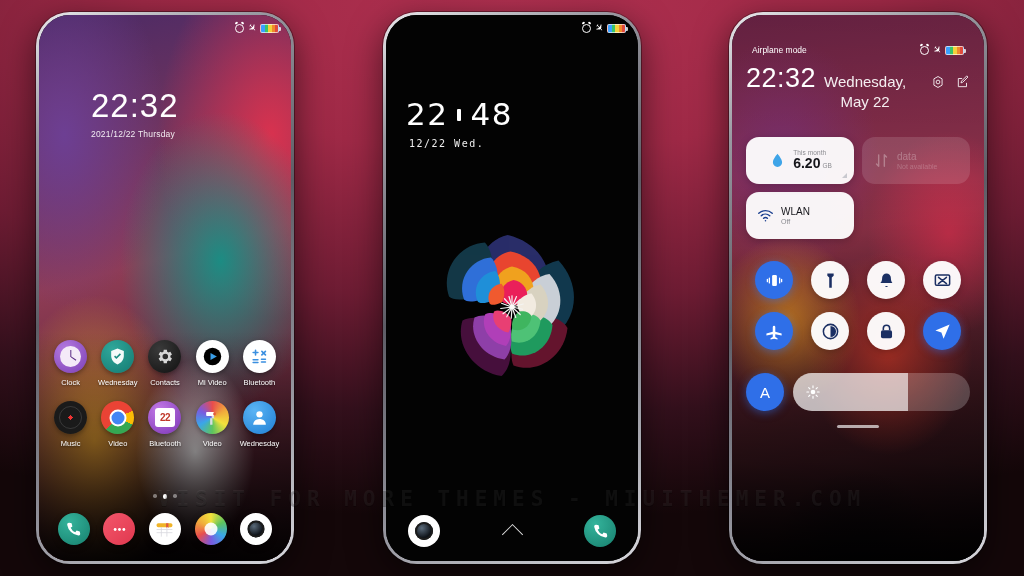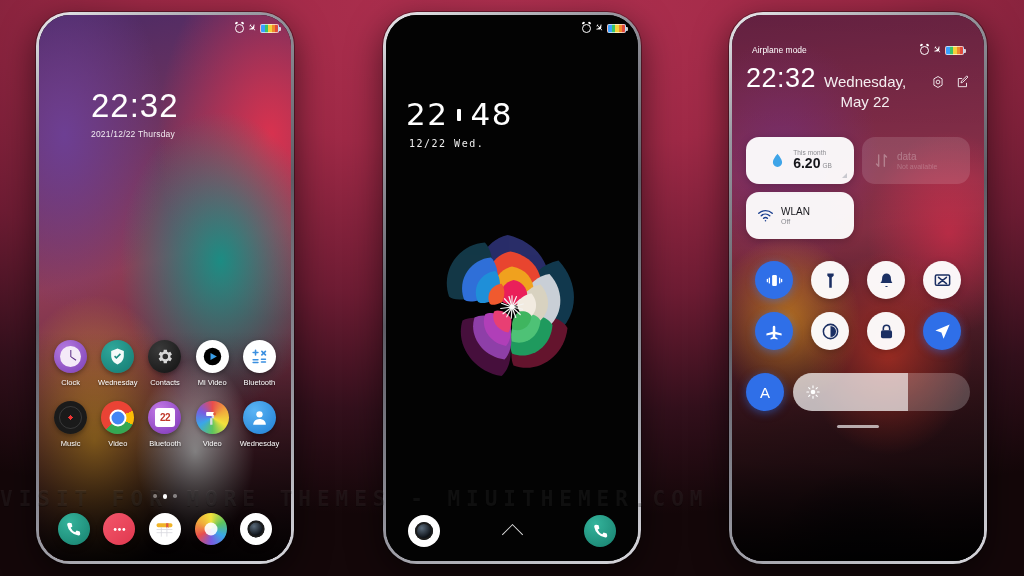--- a/index.html
+++ b/index.html
@@ -8,21 +8,21 @@
     font-family:"Liberation Sans", sans-serif;
     background:
       radial-gradient(120% 90% at 50% 0%, #b03050 0%, #9e2946 30%, #6d1c33 58%, #33101c 80%, #140709 100%),
       #140709;
     position:relative;
   }
 
   
   .watermark{
     position:absolute; left:0; right:0; top:487px;
-    z-index:5;
+    text-align:center; z-index:5;
     font-size:21px; font-weight:700; letter-spacing:6px;
     color:rgba(255,255,255,0.055);
     text-shadow:0 1px 0 rgba(0,0,0,0.25);
     white-space:nowrap; pointer-events:none;
     font-family:"DejaVu Sans Mono", monospace;
   }
 
   
   .stage{ position:absolute; inset:0; }
   .phone{

